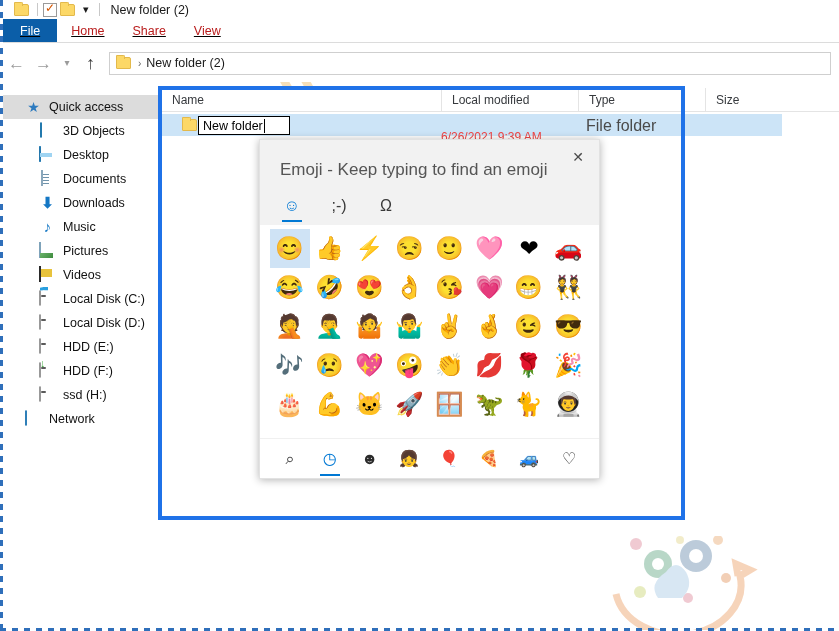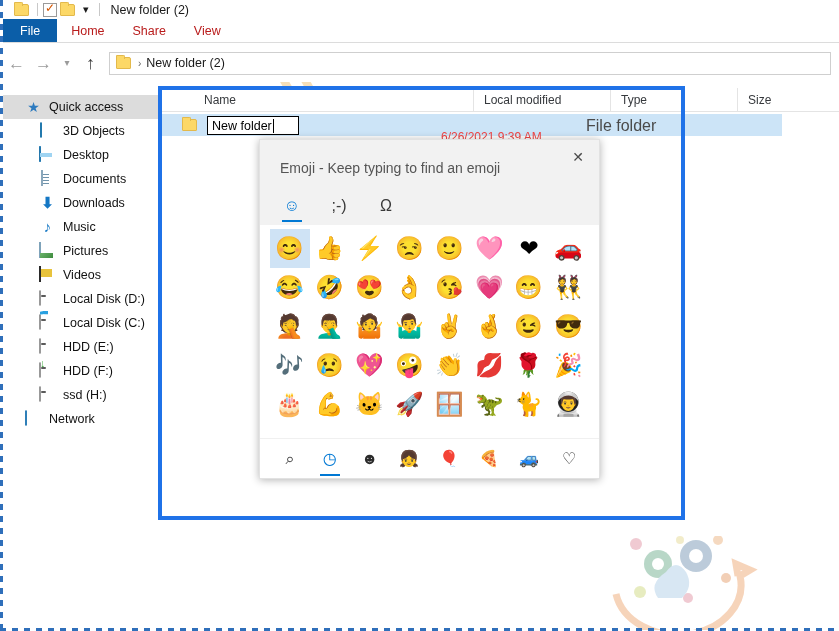--- a/index.html
+++ b/index.html
@@ -64,20 +64,21 @@
   .title-text {
     font-size: 12.5px; color: #1a1a1a; margin-left: 6px; white-space: nowrap;
   }
 
   
   .ribbon {
     position: absolute; left: 3px; top: 19px; width: 836px; height: 24px;
     background: #ffffff;
     display: flex; align-items: stretch;
     border-bottom: 1px solid #dcdcdc;
+    text-decoration: underline;
   }
   .tab {
     display: flex; align-items: center; justify-content: center;
     font-size: 12.5px; color: #b91c1c; padding: 0 14px; white-space: nowrap;
   }
   .tab.file {
     background: #0b5ea8; color: #ffffff; padding: 0 17px;
   }
 
   
@@ -180,31 +181,31 @@
     position: absolute; left: 162px; top: 86px; width: 677px; height: 450px;
     background: #ffffff;
   }
   .col-head {
     position: absolute; left: 162px; top: 88px; width: 677px; height: 24px;
     display: flex; align-items: center; font-size: 12px; color: #36393d;
     border-bottom: 1px solid #e4e4e4;
   }
   .col { height: 24px; display: flex; align-items: center; padding-left: 10px;
          border-left: 1px solid #e4e4e4; }
-  .col.first { border-left: none; margin-left: 32px; }
+  .col.first { border-left: none; }
   .row-item {
     position: absolute; left: 162px; top: 114px; width: 620px; height: 22px;
     background: #cce4f7; display: flex; align-items: center;
   }
   .row-folder-ico { margin-left: 20px; }
   .rename-box {
     position: absolute; left: 198px; top: 116px; width: 92px; height: 19px;
     background: #ffffff; border: 1px solid #000000;
     display: flex; align-items: center; padding-left: 4px;
-    font-size: 12.5px; color: #000000; margin-left: 9px;
+    font-size: 12.5px; color: #000000;
   }
   .caret-bar {
     width: 1px; height: 14px; background: #000; margin-left: 1px;
   }
   .row-date {
     position: absolute; left: 441px; top: 130px; font-size: 12px; color: #ef4444;
   }
   .row-type {
     position: absolute; left: 586px; top: 117px; font-size: 16px; color: #4a4a4a;
   }
@@ -221,21 +222,21 @@
     background: #ffffff;
     box-shadow: 0 1px 8px rgba(0,0,0,0.30);
     border: 1px solid #e2e2e2;
     display: flex; flex-direction: column;
   }
   .emoji-head {
     height: 85px; background: #f2f2f2; position: relative; flex: none;
   }
   .emoji-title {
     position: absolute; left: 20px; top: 20px;
-    font-size: 14px; color: #555555; white-space: nowrap;
+    font-size: 17px; color: #555555; white-space: nowrap;
   }
   .emoji-close {
     position: absolute; right: 10px; top: 6px; width: 22px; height: 22px;
     font-size: 14px; color: #4a4a4a; text-align: center; line-height: 22px;
     cursor: default;
   }
   .emoji-modes {
     position: absolute; left: 20px; top: 52px; display: flex; gap: 23px;
   }
   .mode {
@@ -398,27 +399,27 @@
       <span class="side-ico"><span class="ic-pic"></span></span>
       <span>Pictures</span>
     </div>
 
     <div class="side-item lvl1">
       <span class="side-ico"><span class="ic-vid"></span></span>
       <span>Videos</span>
     </div>
 
     <div class="side-item lvl1">
+      <span class="side-ico"><span class="ic-disk win"></span></span>
+      <span>Local Disk (C:)</span>
+    </div>
+
+    <div class="side-item lvl1">
       <span class="side-ico"><span class="ic-disk"></span></span>
       <span>Local Disk (D:)</span>
-    </div>
-
-    <div class="side-item lvl1">
-      <span class="side-ico"><span class="ic-disk win"></span></span>
-      <span>Local Disk (C:)</span>
     </div>
 
     <div class="side-item lvl1">
       <span class="side-ico"><span class="ic-disk"></span></span>
       <span>HDD (E:)</span>
     </div>
 
     <div class="side-item lvl1">
       <span class="side-ico"><span class="ic-disk green"></span></span>
       <span>HDD (F:)</span>

